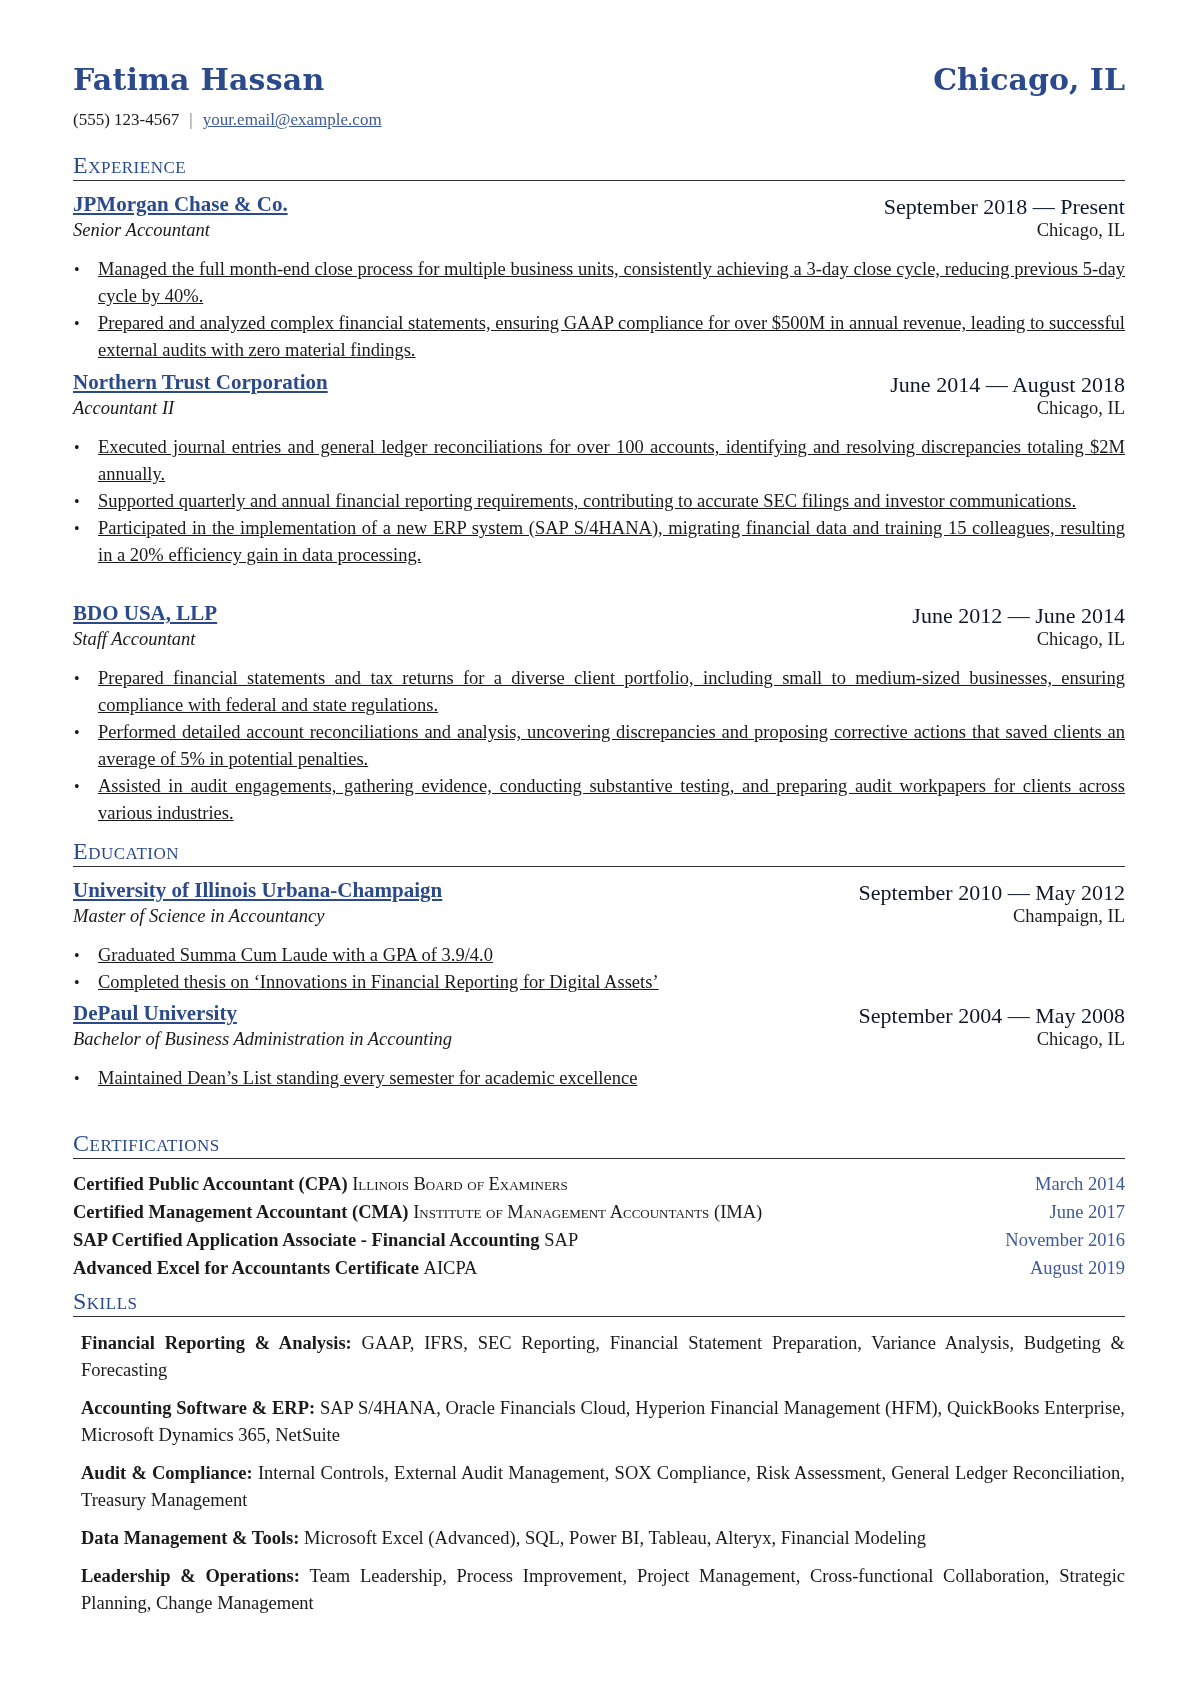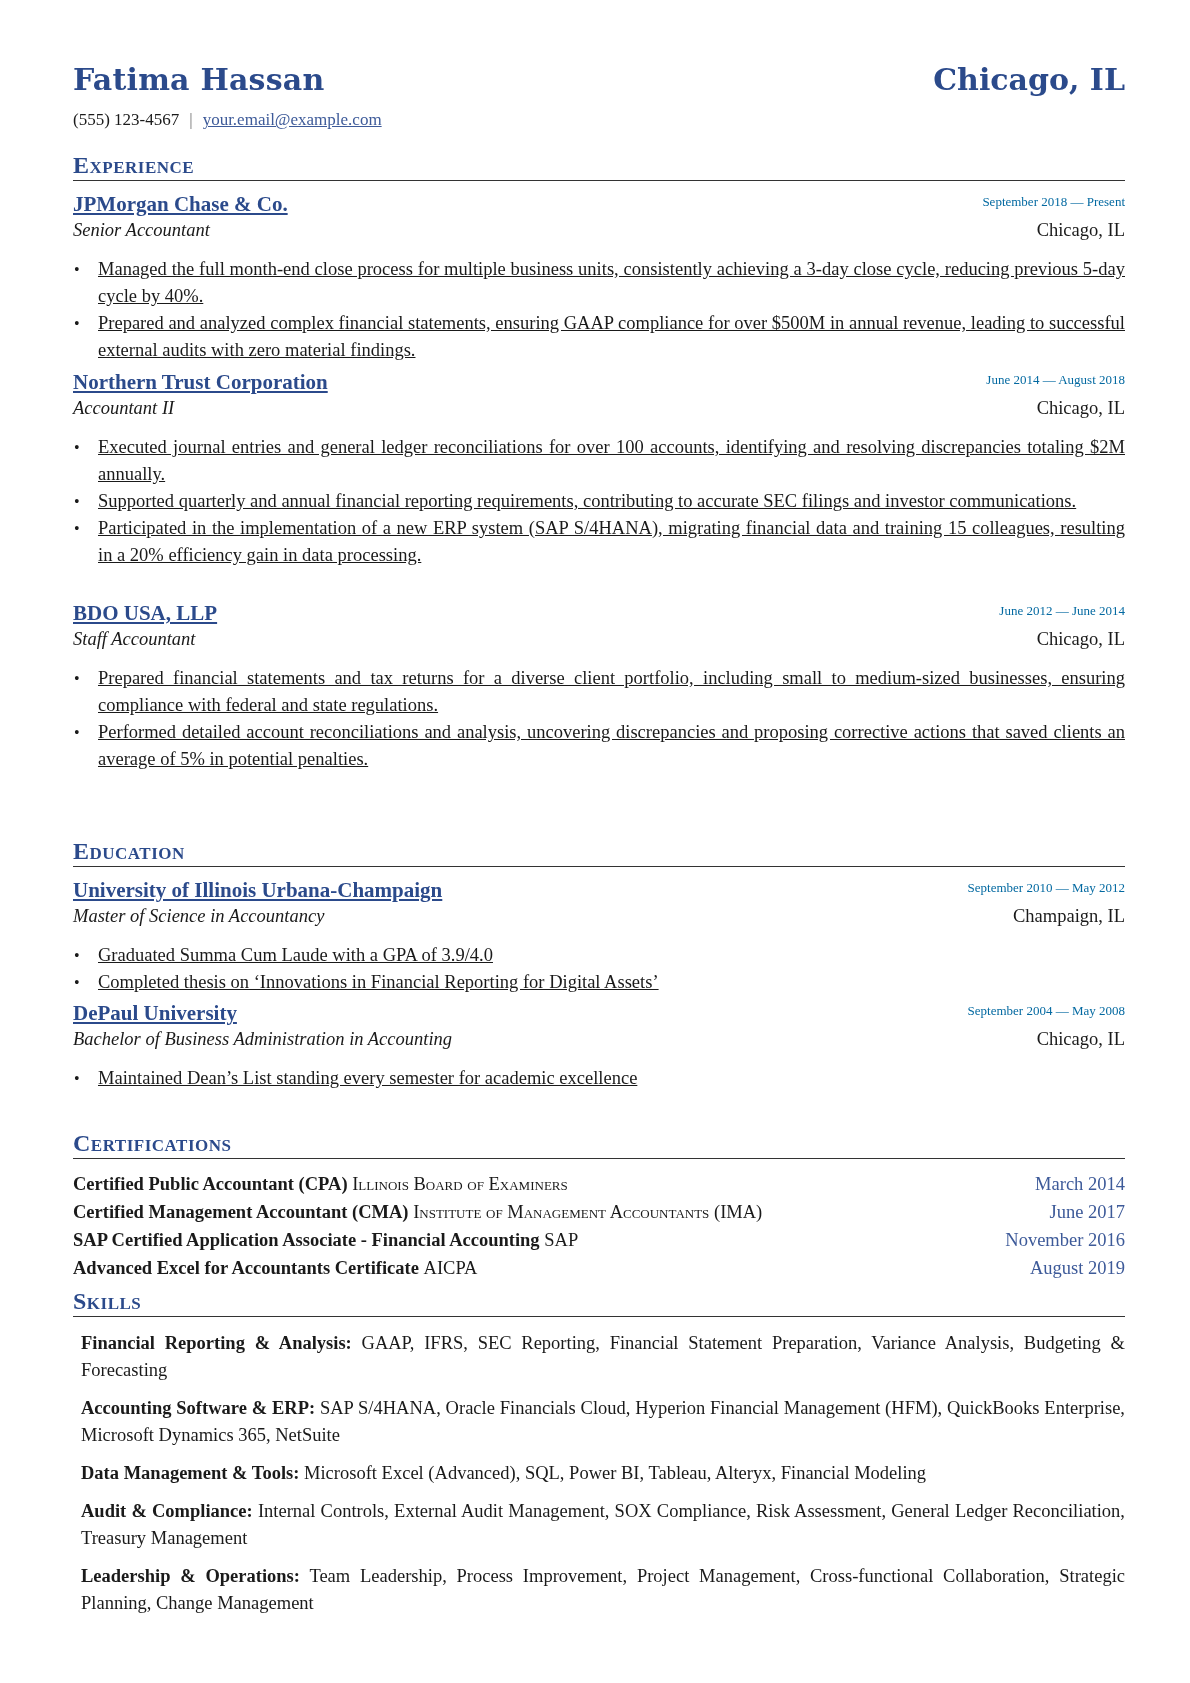--- a/index.html
+++ b/index.html
@@ -11,28 +11,28 @@
     .page { position: absolute; left: 73px; top: 0; width: 1052px; }
     .header-row { position: absolute; top: 62px; left: 0; right: 0; height: 40px; }
     .name { position: absolute; left: 0; top: 0; font-size: 30px; font-weight: bold; color: #2b4a8b; font-family: "DejaVu Serif", serif; letter-spacing: 0.2px; }
     .hloc { position: absolute; right: 0; top: 0; font-size: 30px; font-weight: bold; color: #2b4a8b; font-family: "DejaVu Serif", serif; }
     .contact { position: absolute; top: 110px; left: 0; font-size: 17px; font-family: "Liberation Serif", serif; }
     .contact .sep { color: #777; margin: 0 10px; }
     .contact a { color: #3d5a99; text-decoration: underline; }
 
     .section-title {
       position: absolute; left: 0; right: 0;
-      font-family: "Liberation Serif", serif; font-weight: bold; color: #2b4a8b;
+      font-family: "Liberation Serif", serif; font-weight: normal; color: #2b4a8b;
       font-size: 24px; font-variant: small-caps; letter-spacing: 0.5px;
       border-bottom: 1.5px solid #333; line-height: 26px; padding-bottom: 2px;
     }
     .block { position: absolute; left: 0; right: 0; font-family: "Liberation Serif", serif; font-size: 18.5px; }
     .entry-head { position: relative; height: 28px; }
     .company { position: absolute; left: 0; top: 0; color: #2b4a8b; font-weight: bold; text-decoration: underline; font-size: 21px; font-family: "Liberation Serif", serif; cursor: pointer; }
-    .dates { position: absolute; right: 0; top: 2px; color: #0369a1; font-size: 13px; }
+    .dates { position: absolute; right: 0; top: 2px; color: #0f172a; font-size: 22px; }
     .entry-sub { position: relative; height: 28px; font-family: Liberation Serif, serif; }
     .role { position: absolute; left: 0; top: 0; font-style: italic; }
     .loc { position: absolute; right: 0; top: 0; }
     ul.bullets { margin: 8px 0 0 0; padding: 0 0 0 25px; list-style: none; text-decoration: underline; }
     ul.bullets li { position: relative; line-height: 27px; text-align: justify; }
     ul.bullets li::before { content: "•"; position: absolute; left: -24px; top: 0; font-size: 16px; }
 
     .cert-row { position: relative; height: 28px; line-height: 28px; }
     .cert-name { font-weight: bold; }
     .cert-issuer { font-variant: small-caps; }
@@ -92,20 +92,21 @@
       <span class="company">BDO USA, LLP</span>
       <span class="dates">June 2012 — June 2014</span>
     </div>
     <div class="entry-sub">
       <span class="role">Staff Accountant</span>
       <span class="loc">Chicago, IL</span>
     </div>
     <ul class="bullets">
       <li>Prepared financial statements and tax returns for a diverse client portfolio, including small to medium-sized businesses, ensuring compliance with federal and state regulations.</li>
       <li>Performed detailed account reconciliations and analysis, uncovering discrepancies and proposing corrective actions that saved clients an average of 5% in potential penalties.</li>
+      <li>Assisted in audit engagements, gathering evidence, conducting substantive testing, and preparing audit workpapers for clients across various industries.</li>
     </ul>
   </div>
 
   <div class="section-title" style="top:838px;">Education</div>
 
   <div class="block" style="top:878px;">
     <div class="entry-head">
       <span class="company">University of Illinois Urbana-Champaign</span>
       <span class="dates">September 2010 — May 2012</span>
     </div>
@@ -156,18 +157,18 @@
       <span class="cert-issuer">AICPA</span>
       <span class="cert-date">August 2019</span>
     </div>
   </div>
 
   <div class="section-title" style="top:1288px;">Skills</div>
 
   <div class="block" style="top:1330px;">
     <div class="skill"><b>Financial Reporting &amp; Analysis:</b> <span>GAAP, IFRS, SEC Reporting, Financial Statement Preparation, Variance Analysis, Budgeting &amp; Forecasting</span></div>
     <div class="skill"><b>Accounting Software &amp; ERP:</b> <span>SAP S/4HANA, Oracle Financials Cloud, Hyperion Financial Management (HFM), QuickBooks Enterprise, Microsoft Dynamics 365, NetSuite</span></div>
+    <div class="skill"><b>Audit &amp; Compliance:</b> <span>Internal Controls, External Audit Management, SOX Compliance, Risk Assessment, General Ledger Reconciliation, Treasury Management</span></div>
     <div class="skill"><b>Data Management &amp; Tools:</b> <span>Microsoft Excel (Advanced), SQL, Power BI, Tableau, Alteryx, Financial Modeling</span></div>
-    <div class="skill"><b>Audit &amp; Compliance:</b> <span>Internal Controls, External Audit Management, SOX Compliance, Risk Assessment, General Ledger Reconciliation, Treasury Management</span></div>
     <div class="skill"><b>Leadership &amp; Operations:</b> <span>Team Leadership, Process Improvement, Project Management, Cross-functional Collaboration, Strategic Planning, Change Management</span></div>
   </div>
 
 </div>
 
 </body></html>

